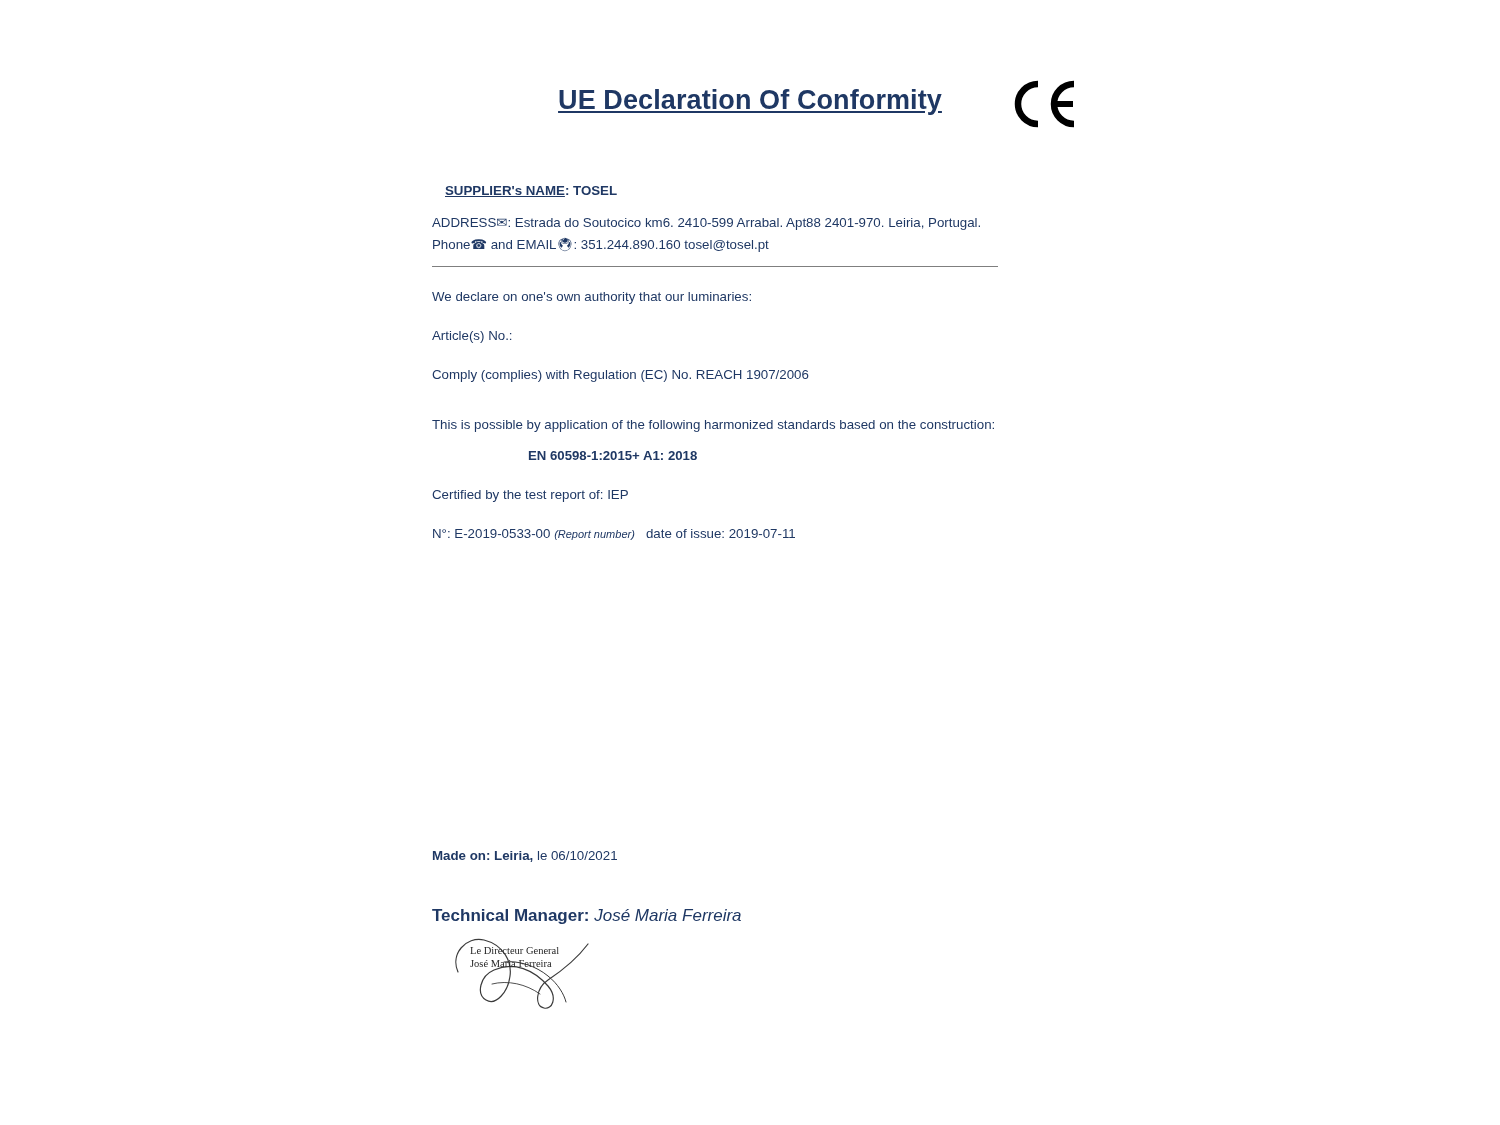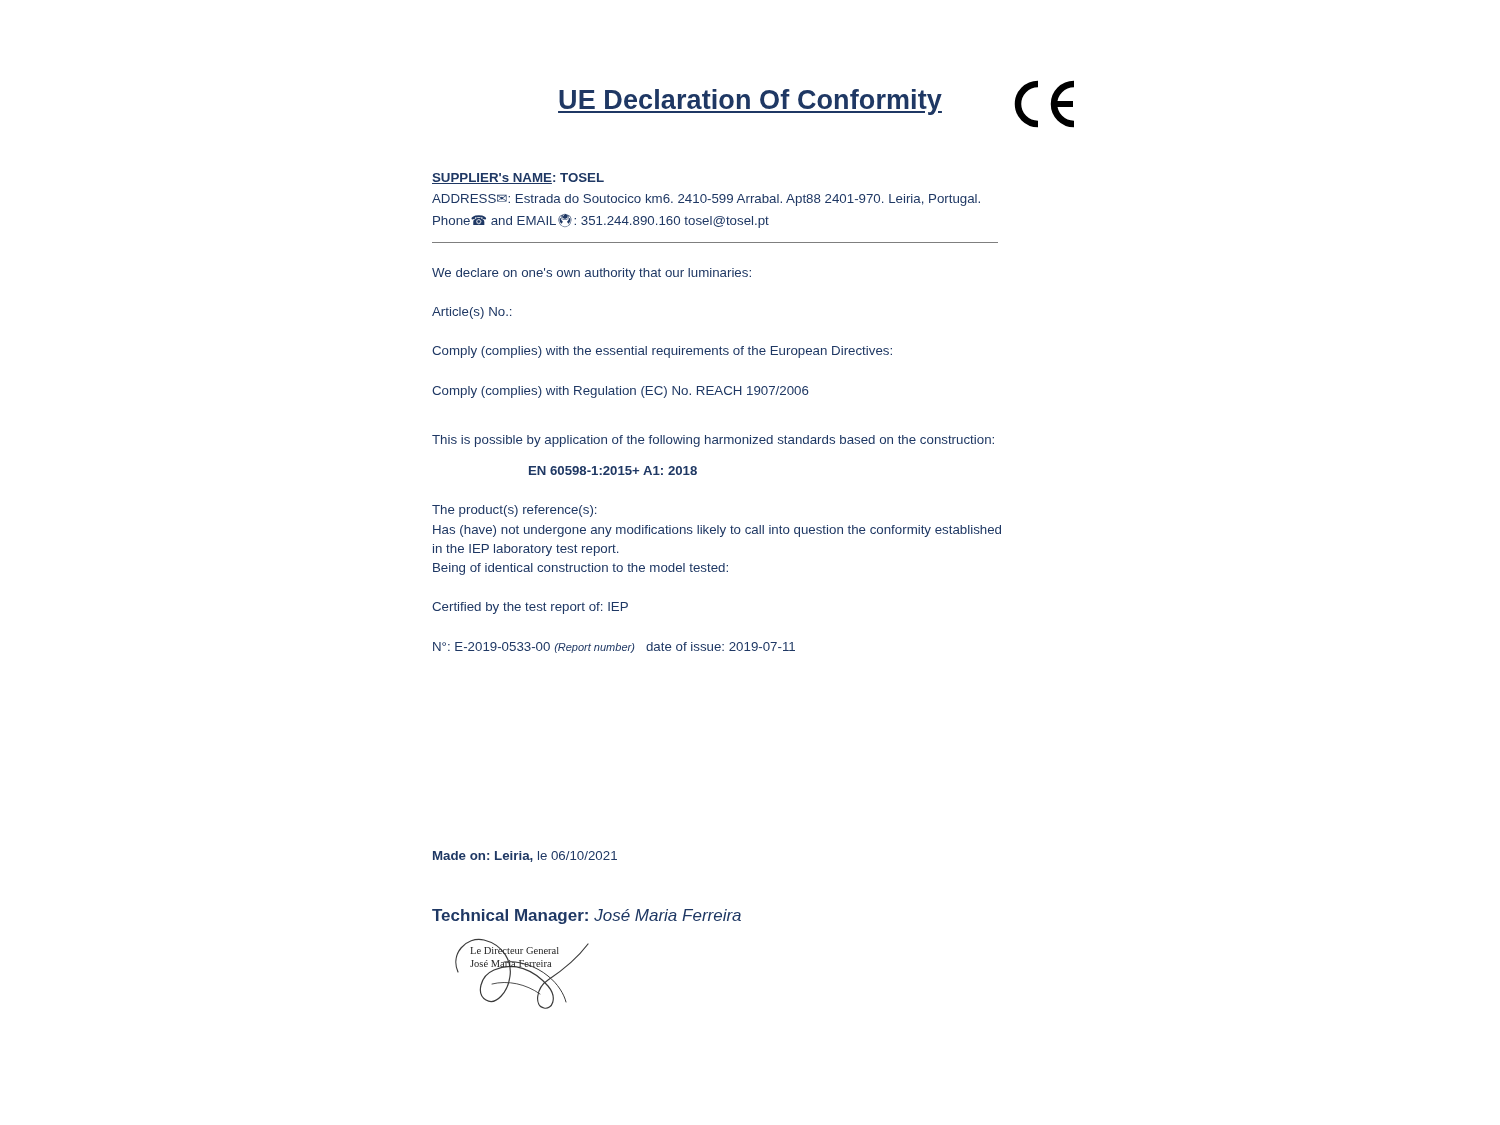--- a/index.html
+++ b/index.html
@@ -49,21 +49,21 @@
   .content {
     position: absolute;
     left: 432px;
     top: 168px;
     width: 570px;
     font-size: 13.3px;
     line-height: 1.45;
     color: #1f3864;
   }
   .supplier-line {
-    margin: 0;
+    margin: 13px;
   }
   .lbl-ul {
     text-decoration: underline;
     font-weight: bold;
   }
   .b { font-weight: bold; }
   .address {
     margin: 2px 0 0 0;
     text-align: justify;
   }
@@ -172,36 +172,30 @@
     <p class="phone">
       <span>Phone</span><span>☎</span><span> and EMAIL</span><span>🖲</span><span>: 351.244.890.160 tosel@tosel.pt</span>
     </p>
 
     <div class="rule"></div>
 
     <p class="para">We declare on one's own authority that our luminaries:</p>
 
     <p class="para">Article(s) No.:</p>
 
-    <p class="para">Comply (complies) with the essential requirements of the European Directives:</p>
 
 
     <p class="para">Comply (complies) with Regulation (EC) No. REACH 1907/2006</p>
 
     <p class="para" style="padding-top:30px;">This is possible by application of the following harmonized standards based on the construction:</p>
 
     <div class="standards block-lines">
       <p>EN 60598-1:2015+ A1: 2018</p>
     </div>
 
-    <div class="block-lines" style="padding-top:20px;">
-      <p>The product(s) reference(s):</p>
-      <p class="justify-block">Has (have) not undergone any modifications likely to call into question the conformity established in the IEP laboratory test report.</p>
-      <p>Being of identical construction to the model tested:</p>
-    </div>
 
     <p class="para">Certified by the test report of:  IEP</p>
 
     <p class="report-line">
       <span>N°: E-2019-0533-00</span>
       <span class="report-note">(Report number)</span>
       &nbsp;&nbsp;<span>date of issue: 2019-07-11</span>
     </p>
 
   </div>

